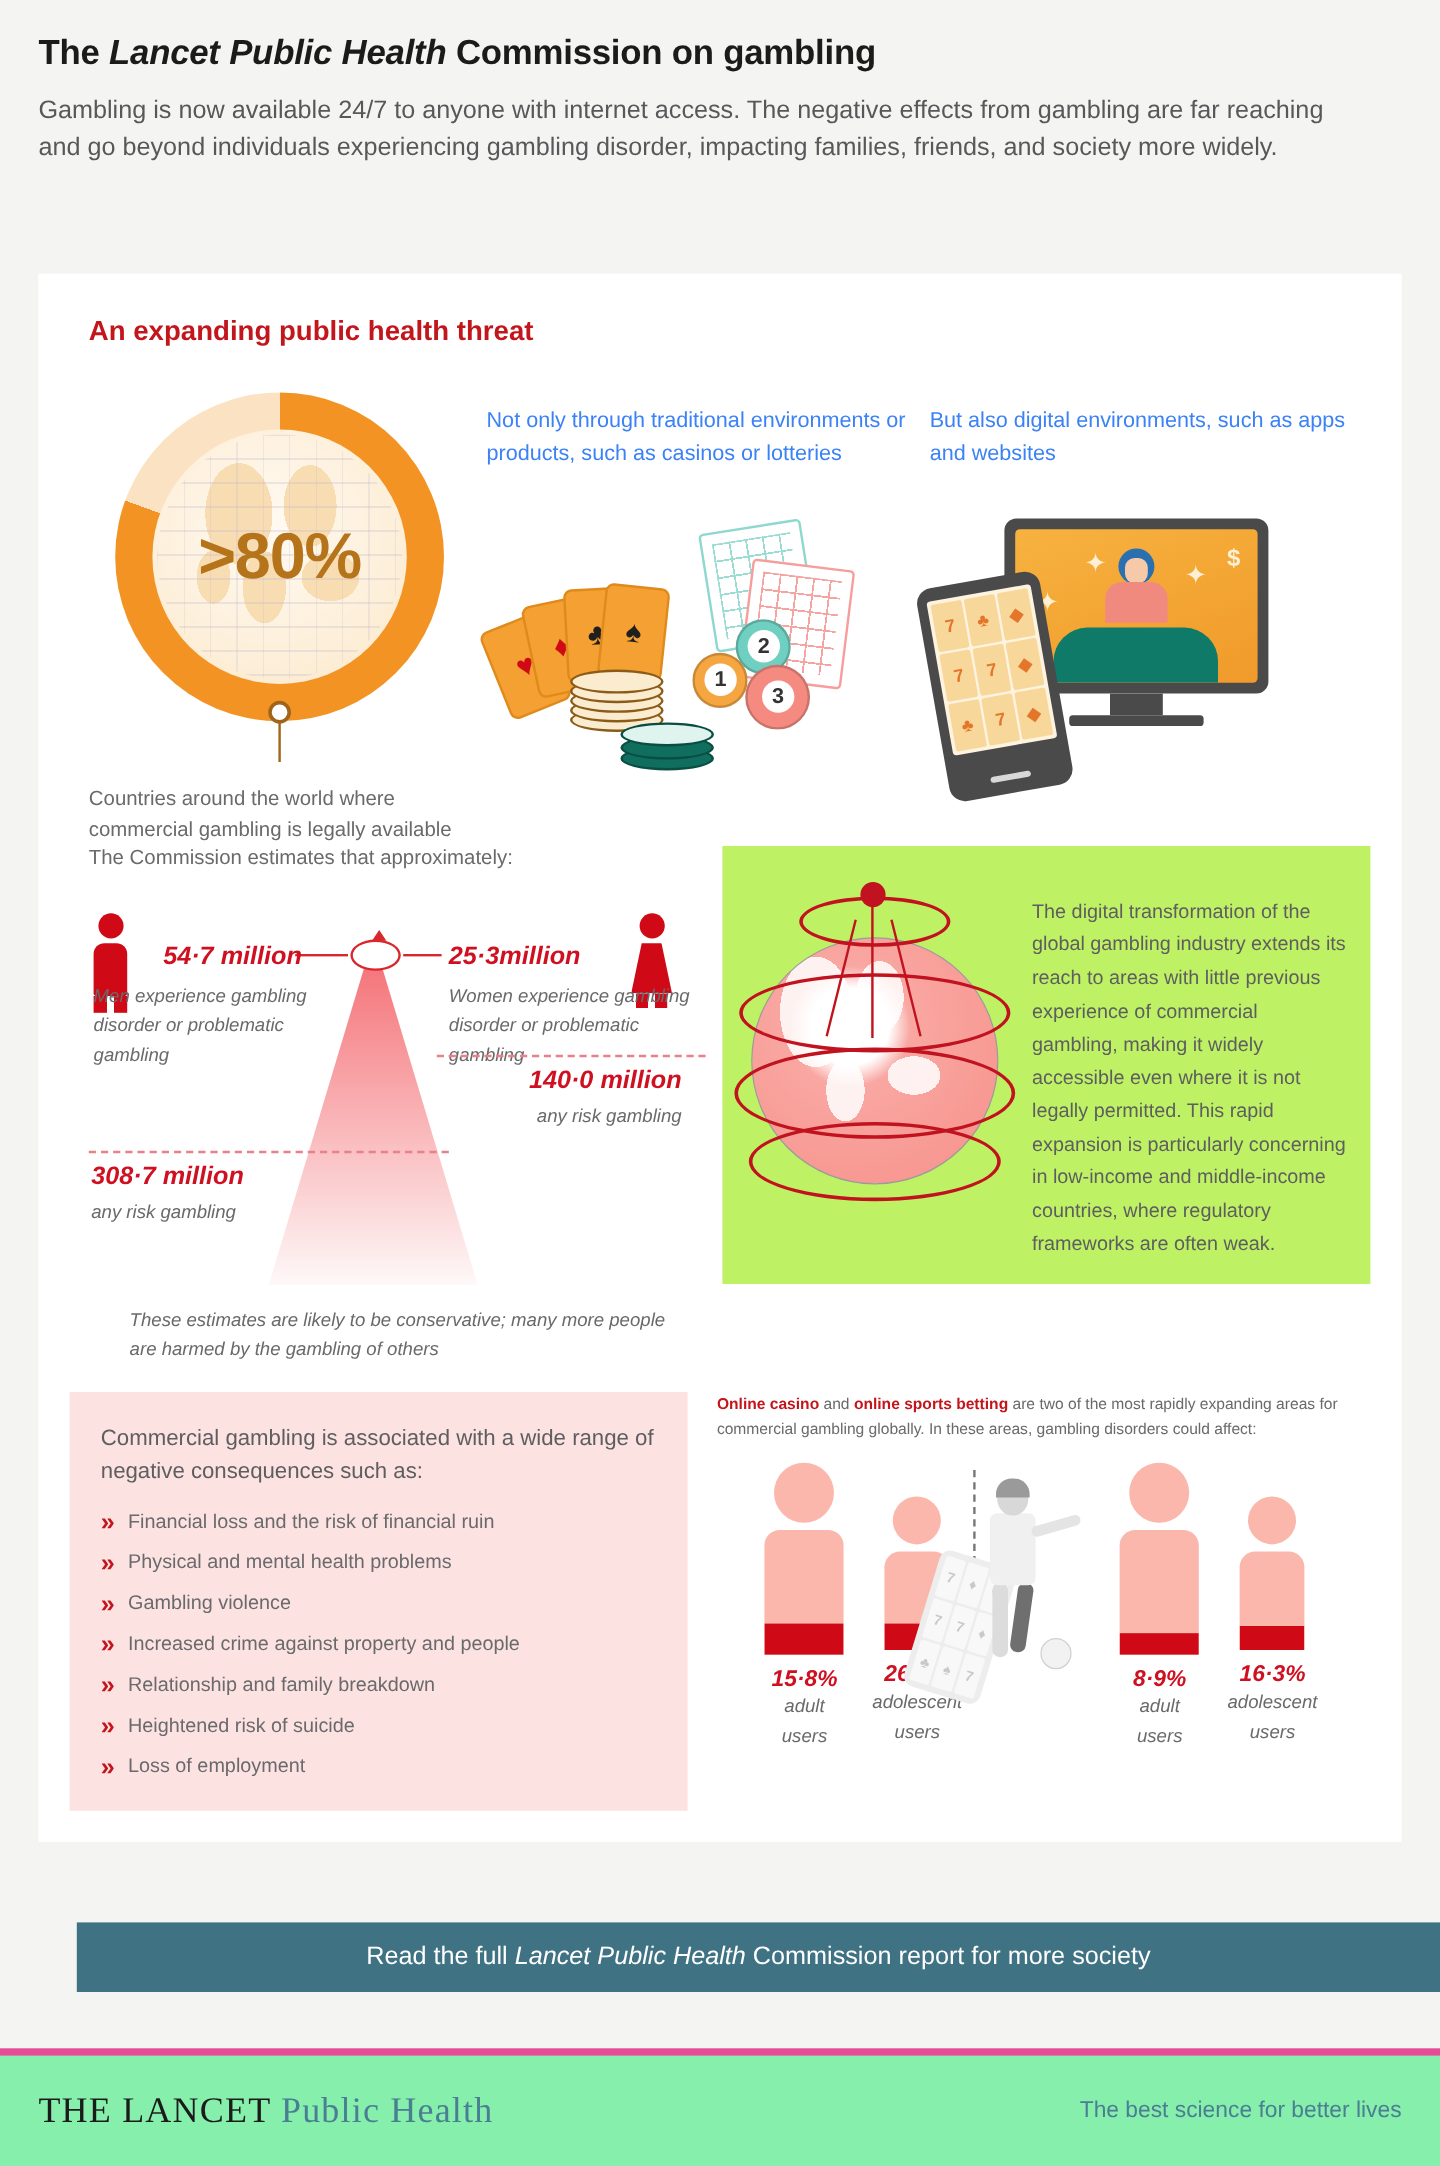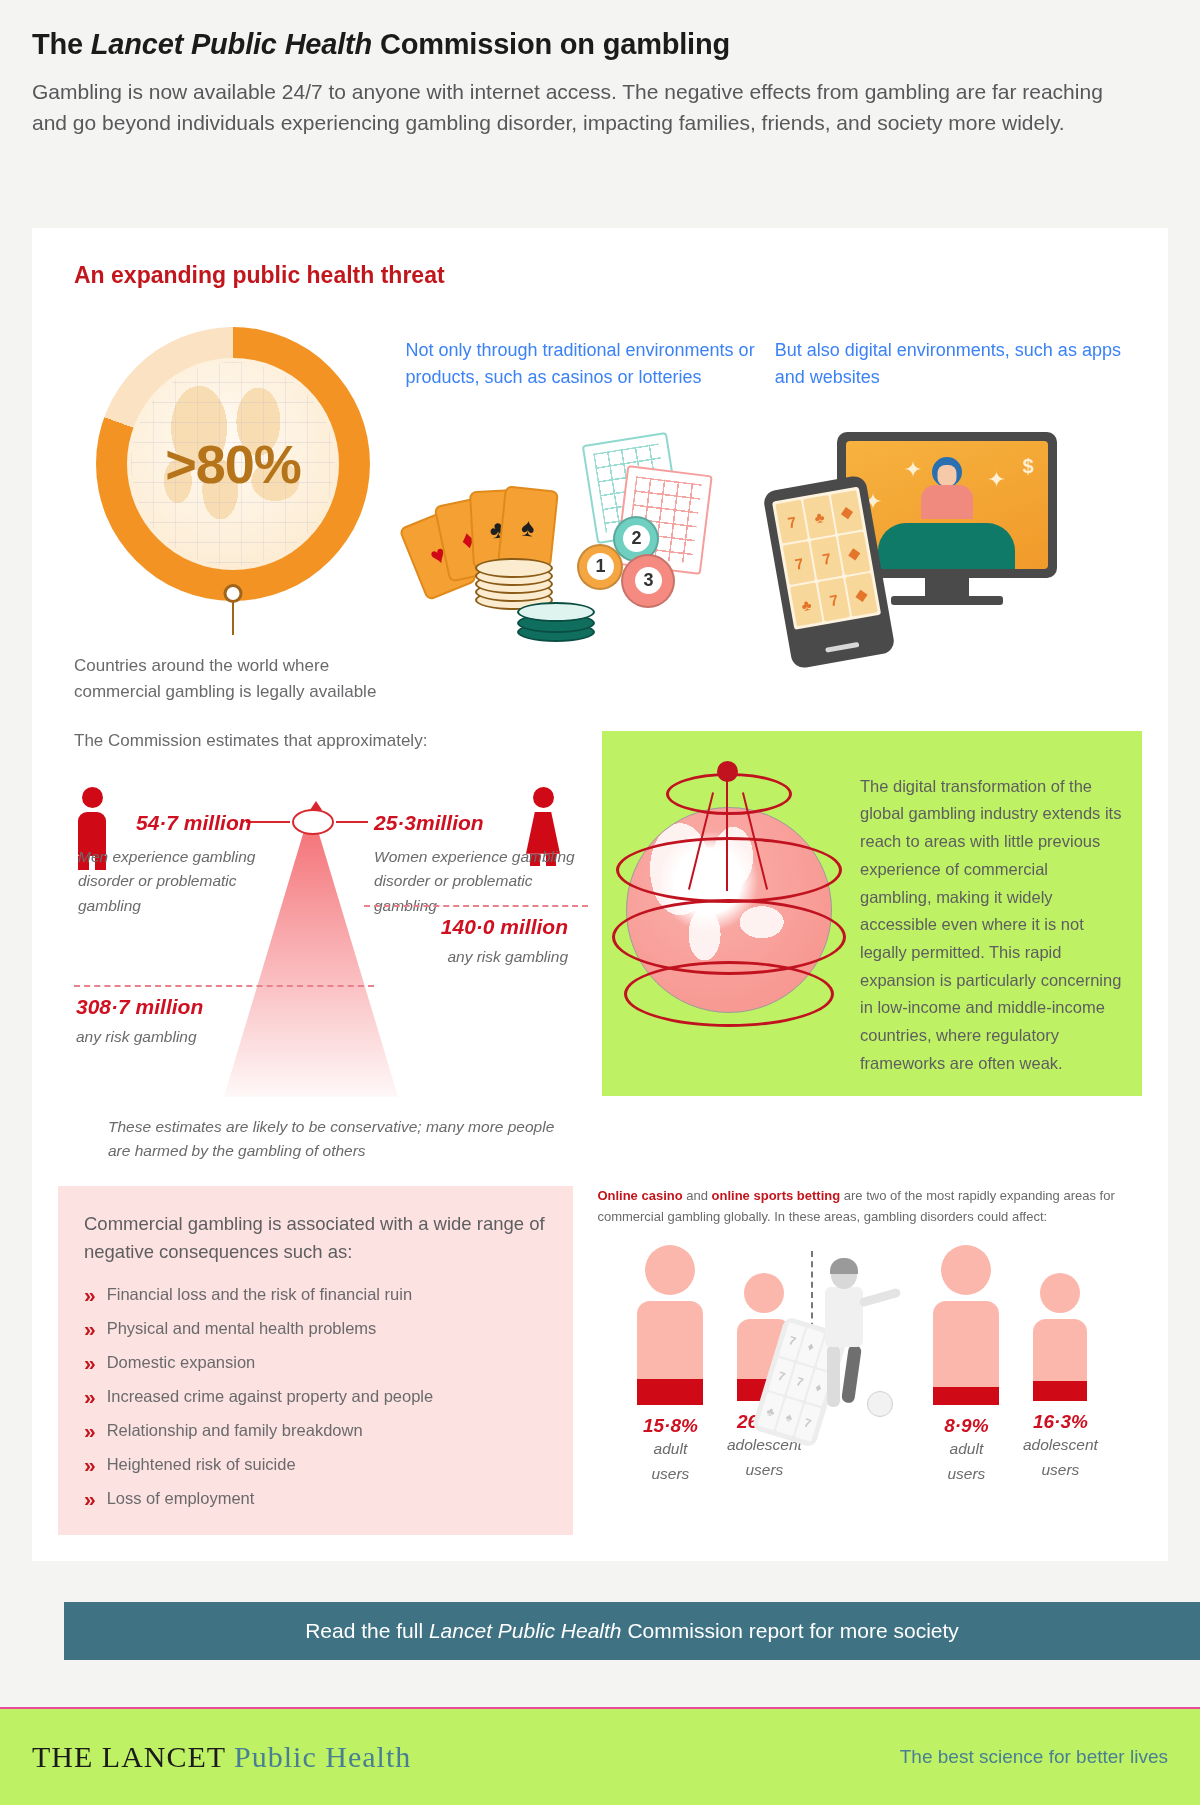--- a/index.html
+++ b/index.html
@@ -192,21 +192,21 @@
     width:100%; height:130px; background:#fdf3df; border-radius:3px;
     display:grid; grid-template-columns:repeat(3,1fr); grid-template-rows:repeat(3,1fr);
     gap:2px; padding:3px;
   }
   .slot-cell { background:#f8d79a; border-radius:2px; display:flex;align-items:center;justify-content:center;
                font-size:15px;font-weight:bold;color:#e4762b;}
   .phone-home { position:absolute; bottom:11px; left:50%; transform:translateX(-50%);
                 width:34px;height:5px;border-radius:3px;background:#d8d8d8;}
 
   
-  .row2 { display:flex; margin-top: 26px; }
+  .row2 { display:flex; }
   .col-stats { width: 530px; position:relative; padding-left: 16px;}
   .col-pinkglobe { width: 560px; margin-left: 24px; }
 
   .lead { font-size:17px; color:#6a6a6c; margin-bottom: 26px; }
 
   .stats-stage { position:relative; height: 330px; }
   .cone {
     position:absolute; left:150px; top:48px; width:174px; height:272px;
     background: linear-gradient(to bottom, rgba(237,28,36,.62), rgba(237,28,36,.03));
     clip-path: polygon(47% 0%, 53% 0%, 100% 100%, 0% 100%);
@@ -313,21 +313,21 @@
     font-size:21px;
   }
   .cta .it { font-style: italic; }
 
   .cite { margin: 16px 32px 0 32px; font-size:15px; color:#58585a; line-height:1.6; }
   .cite .it { font-style: italic; }
 
   
   .bottombar {
     position:absolute; left:0; bottom:0; width:1200px; height:98px;
-    background:#bef264; border-top:2px solid #ec4899;
+    background:#86efac; border-top:6px solid #ec4899;
     display:flex; align-items:center; justify-content:space-between;
     padding: 0 32px;
   }
   .brand { font-size:30px; letter-spacing:1px; font-family:"Liberation Serif", serif; }
   .brand .dark { color:#1b1b1b; }
   .brand .blue { color:#4a7f93; }
   .tagline { font-size:19px; color:#4a7f93; }
 </style>
 </head>
 <body>
@@ -508,21 +508,21 @@
           <div class="bullet-row">
             <span class="chev">»</span>
             <span class="bullet-text">Financial loss and the risk of financial ruin</span>
           </div>
           <div class="bullet-row">
             <span class="chev">»</span>
             <span class="bullet-text">Physical and mental health problems</span>
           </div>
           <div class="bullet-row">
             <span class="chev">»</span>
-            <span class="bullet-text">Domestic expansion</span>
+            <span class="bullet-text">Gambling violence</span>
           </div>
           <div class="bullet-row">
             <span class="chev">»</span>
             <span class="bullet-text">Increased crime against property and people</span>
           </div>
           <div class="bullet-row">
             <span class="chev">»</span>
             <span class="bullet-text">Relationship and family breakdown</span>
           </div>
           <div class="bullet-row">

